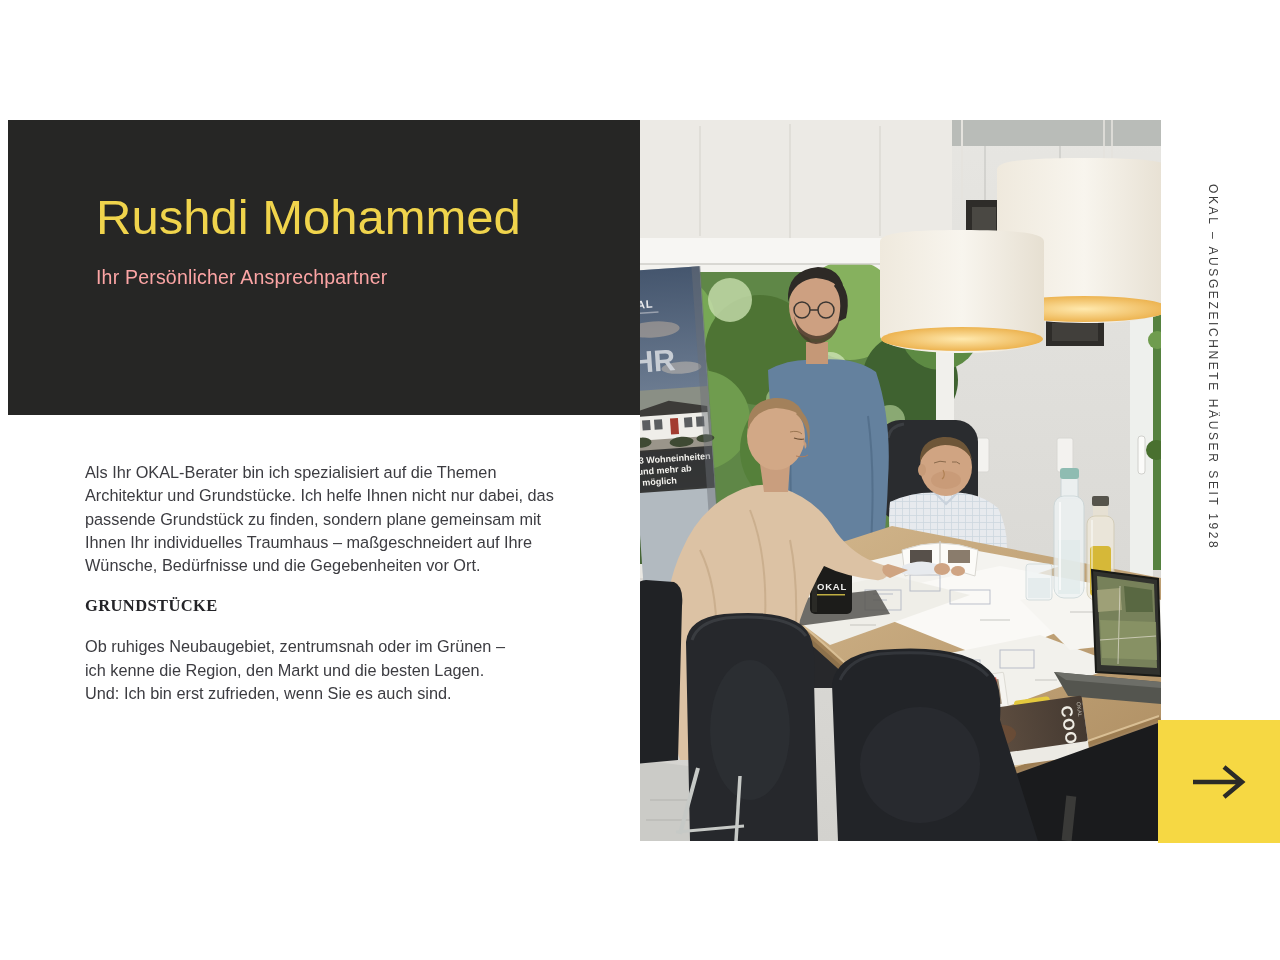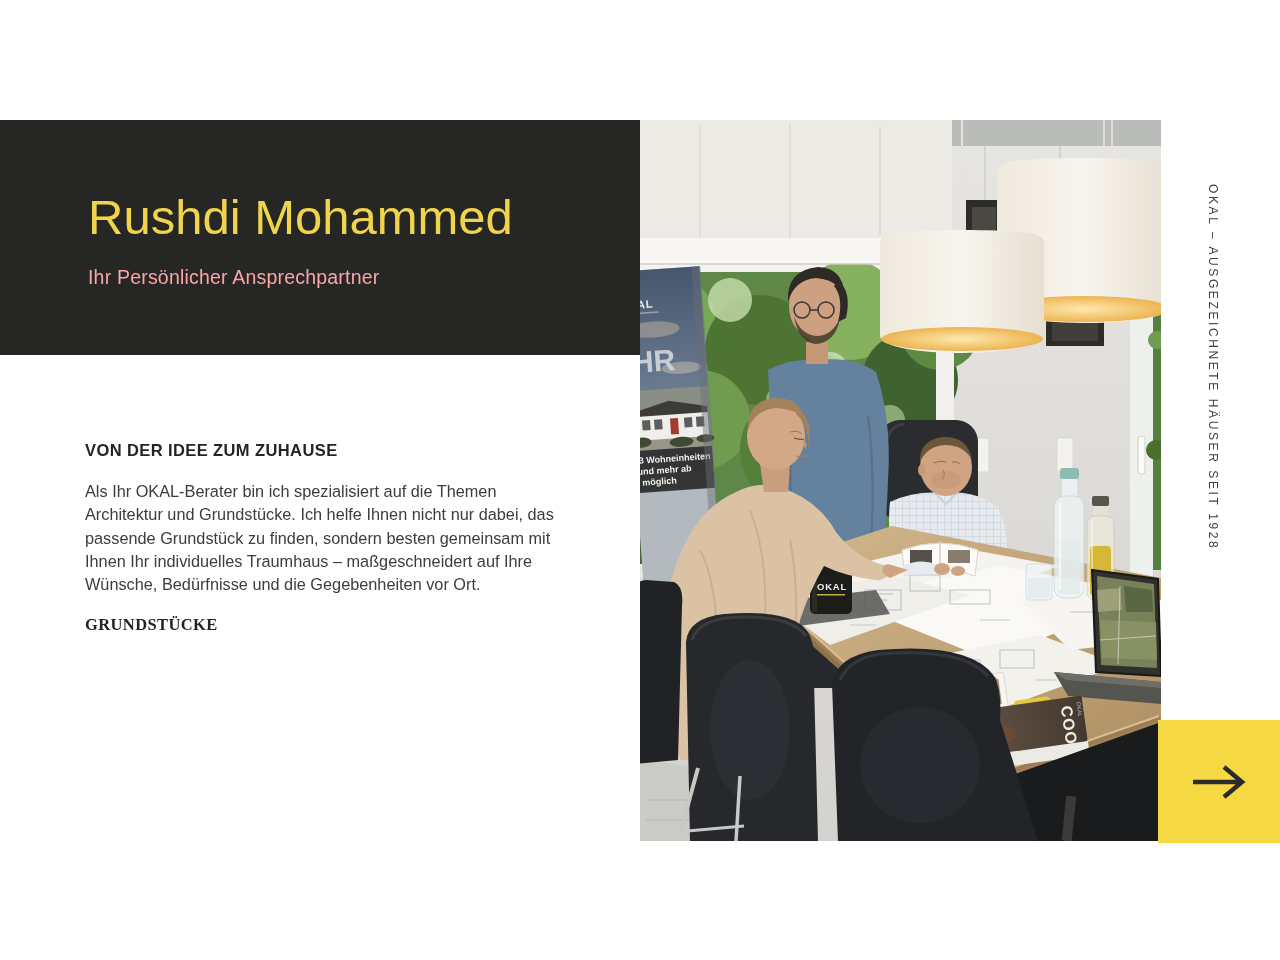--- a/index.html
+++ b/index.html
@@ -1,19 +1,19 @@
 <!DOCTYPE html>
 <html style="--panel: #262625; --accent: #f6d843; --name_yellow: #f0d44c; --heading_text: #242428; --body_text: #3c3c41; --tagline_text: #3e3e3e;"><head>
 <meta charset="utf-8">
 <style>
   html,body{margin:0;padding:0;background:#ffffff;}
   .stage{position:relative;width:1280px;height:960px;overflow:hidden;background:#fff;
          font-family:"Liberation Sans",sans-serif;}
   
-  .hero-panel{position:absolute;left:0;top:120px;width:640px;height:235px;
+  .hero-panel{position:absolute;left:8px;top:120px;width:640px;height:295px;
               background:var(--panel,#262625);}
   .hero-name{position:absolute;left:88px;top:72px;margin:0;font-size:49px;line-height:1.05;
              font-weight:500;letter-spacing:0;color:var(--name_yellow,#f0d44c);}
   .hero-sub{position:absolute;left:88px;top:146px;margin:0;font-size:19.5px;
             color:#fca5a5;font-weight:400;letter-spacing:.2px;}
   
   .content{position:absolute;left:85px;top:441px;width:560px;color:var(--body_text,#3c3c41);}
   .content h2{margin:0;font-size:16.5px;line-height:19px;font-weight:700;
               letter-spacing:.4px;color:var(--heading_text,#242428);}
   .content h2.second{margin-top:19px;font-family:Liberation Serif, serif;}
@@ -35,27 +35,29 @@
 <body>
 
 <div class="stage">
 
   <div class="hero-panel">
     <h1 class="hero-name">Rushdi Mohammed</h1>
     <p class="hero-sub">Ihr Persönlicher Ansprechpartner</p>
   </div>
 
   <section class="content">
-    <h2>VON DER IDEE ZUM ZUHAUSE</h2>
     <p>Als Ihr OKAL-Berater bin ich spezialisiert auf die Themen
 Architektur und Grundstücke. Ich helfe Ihnen nicht nur dabei, das
-passende Grundstück zu finden, sondern besten gemeinsam mit
+passende Grundstück zu finden, sondern plane gemeinsam mit
 Ihnen Ihr individuelles Traumhaus – maßgeschneidert auf Ihre
 Wünsche, Bedürfnisse und die Gegebenheiten vor Ort.</p>
     <h2 class="second">GRUNDSTÜCKE</h2>
+    <p>Ob ruhiges Neubaugebiet, zentrumsnah oder im Grünen –
+ich kenne die Region, den Markt und die besten Lagen.
+Und: Ich bin erst zufrieden, wenn Sie es auch sind.</p>
   </section>
 
   <figure class="photo">
     <svg viewBox="0 0 521 721" preserveAspectRatio="none">
       <defs>
         <linearGradient id="g-wall" x1="0" y1="0" x2="0" y2="1">
           <stop offset="0" stop-color="#e7e6e2"></stop>
             <stop offset="1" stop-color="#d3d2ce"></stop>
         </linearGradient>
         <linearGradient id="g-sky" x1="0" y1="0" x2="0" y2="1">

